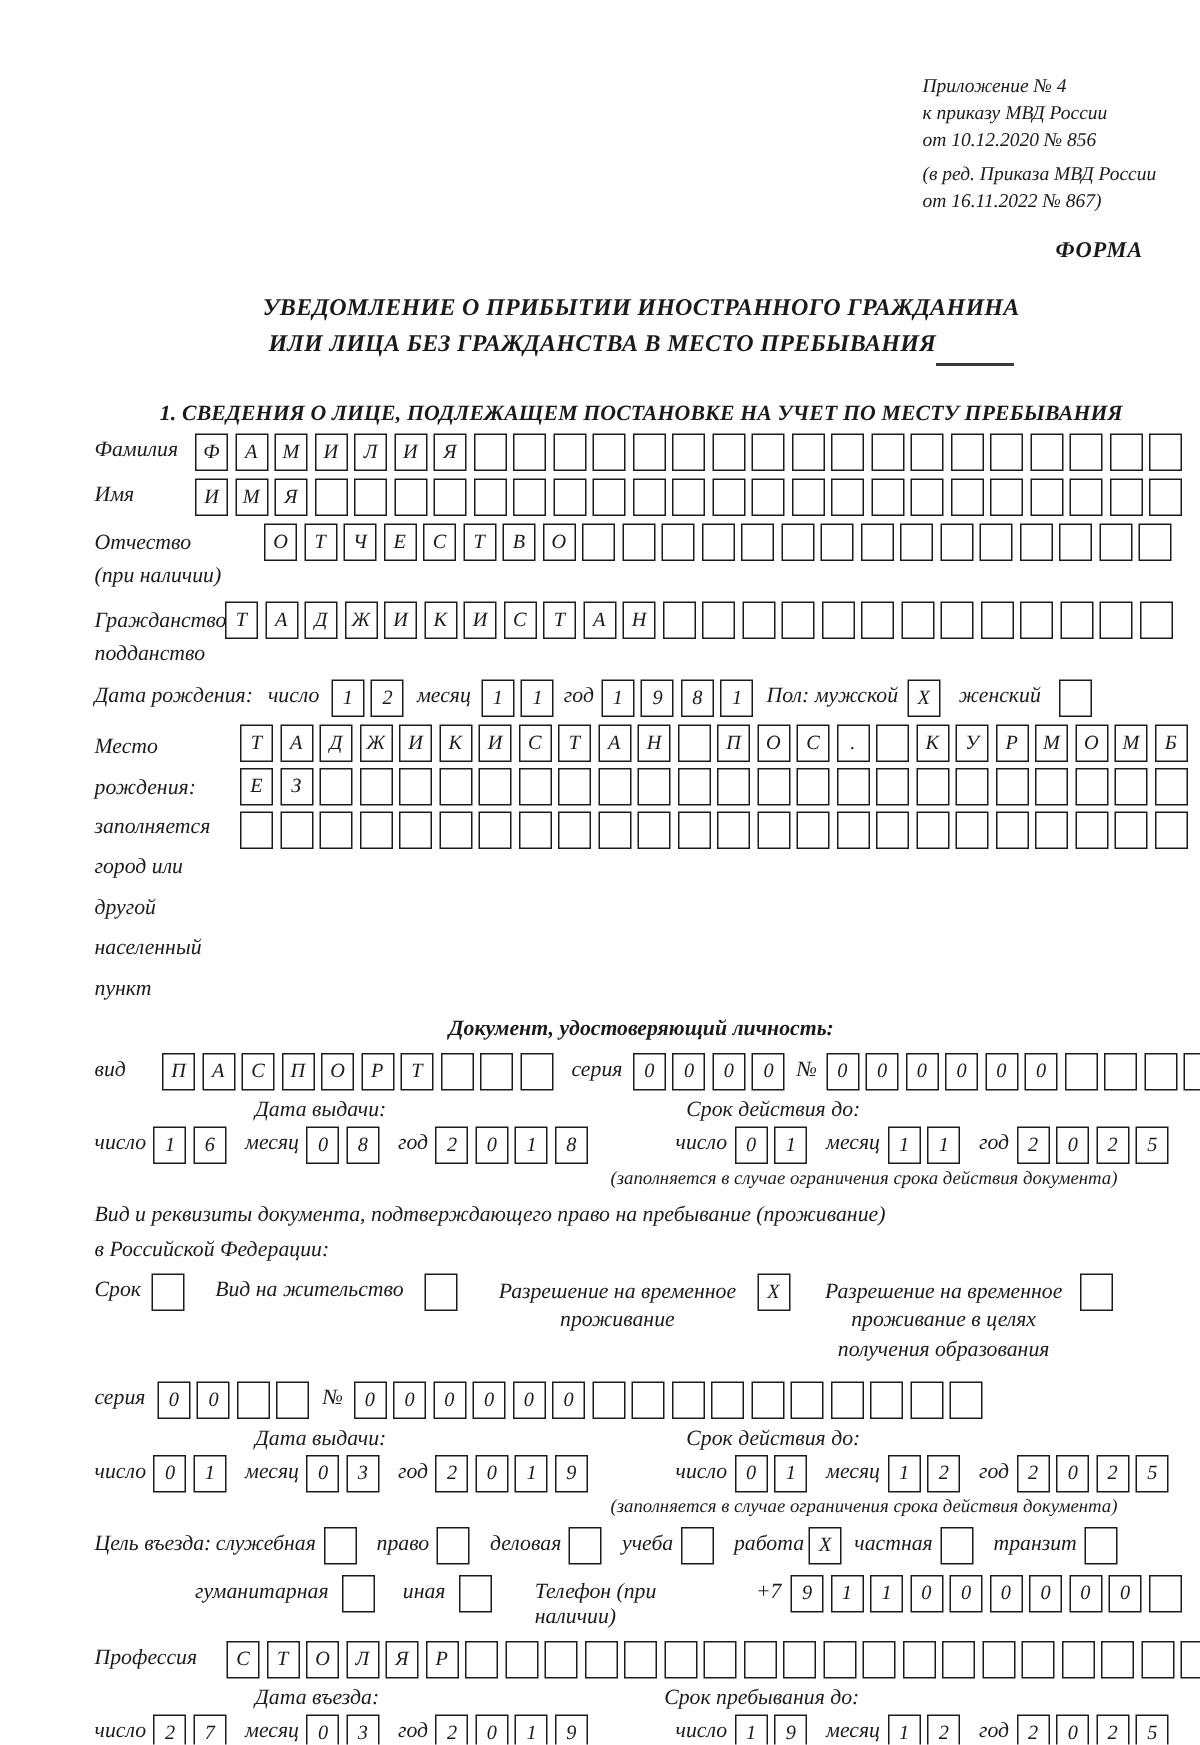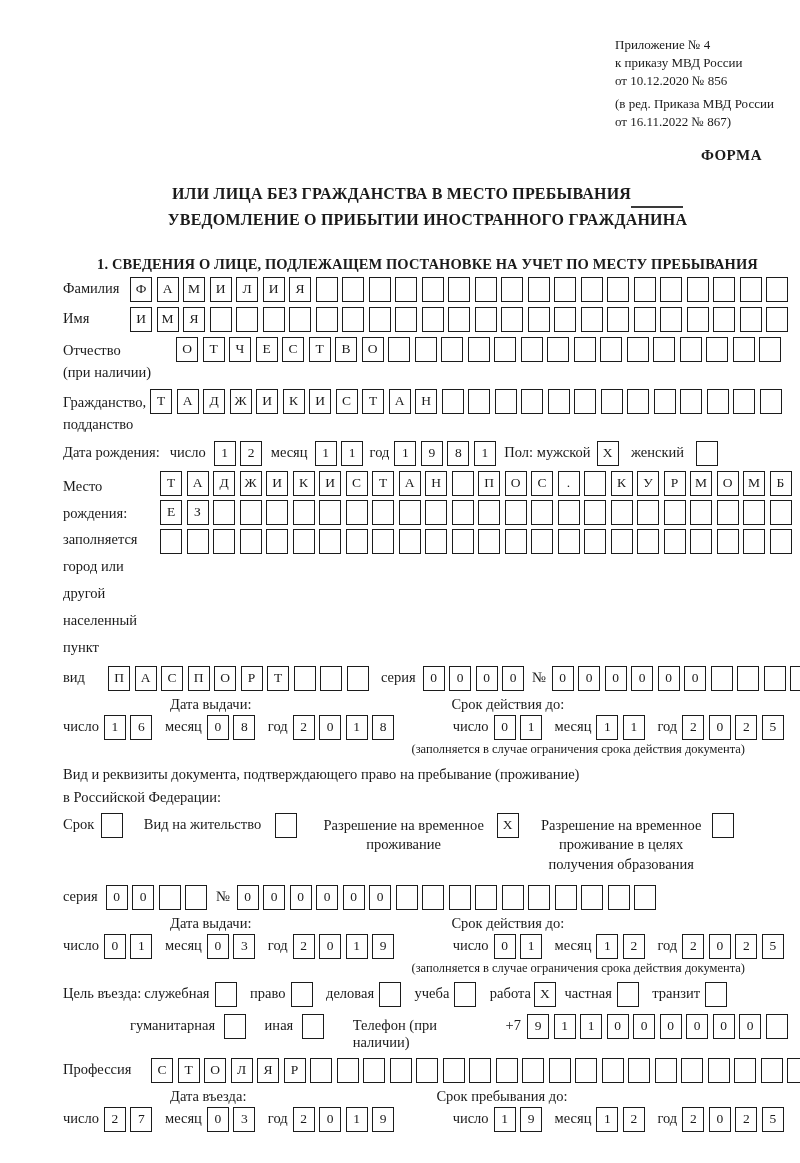--- a/index.html
+++ b/index.html
@@ -1,21 +1,21 @@
 <!DOCTYPE html>
 <html><head>
 <meta charset="utf-8">
 <style>
   html,body { margin:0; padding:0; background:#ffffff; }
   body {
     width:800px; height:1163px; overflow:hidden;
     font-family:"Liberation Serif","DejaVu Serif",serif;
     color:#1a1a1a;
   }
-  .page { box-sizing:border-box; width:800px; height:1076px; padding:36px 8px 0 63px; }
+  .page { box-sizing:border-box; width:800px; height:1076px; padding:48px 8px 0 63px;font-style:italic; }
 
   
   .appendix { margin-left:552px; font-size:13px; line-height:1.4; }
   .appendix .gap { height:4px; }
   .form-label { text-align:right; margin:16px 30px 0 0; font-weight:bold; font-size:15px; letter-spacing:.5px; }
 
   .title { text-align:center; font-weight:bold; font-size:16px; line-height:1.5; margin-top:18px; letter-spacing:.2px; }
   .blank-line { display:inline-block; width:52px; border-bottom:2.5px solid #3a3a3a; vertical-align:baseline; }
 
   .sec-heading { text-align:center; font-weight:bold; font-size:14.5px; margin-top:24px; margin-bottom:4px; letter-spacing:.1px; }
@@ -70,22 +70,22 @@
     <div>к приказу МВД России</div>
     <div>от 10.12.2020 № 856</div>
     <div class="gap"></div>
     <div>(в ред. Приказа МВД России</div>
     <div>от 16.11.2022 № 867)</div>
   </div>
 
   <div class="form-label">ФОРМА</div>
 
   <div class="title">
+    <div>УВЕДОМЛЕНИЕ О ПРИБЫТИИ ИНОСТРАННОГО ГРАЖДАНИНА</div>
     <div><span>ИЛИ ЛИЦА БЕЗ ГРАЖДАНСТВА В МЕСТО ПРЕБЫВАНИЯ</span><span class="blank-line">&nbsp;</span></div>
-    <div>УВЕДОМЛЕНИЕ О ПРИБЫТИИ ИНОСТРАННОГО ГРАЖДАНИНА</div>
   </div>
 
   <div class="sec-heading">1. СВЕДЕНИЯ О ЛИЦЕ, ПОДЛЕЖАЩЕМ ПОСТАНОВКЕ НА УЧЕТ ПО МЕСТУ ПРЕБЫВАНИЯ</div>
 
   <div class="row">
     <span class="lbl w67">Фамилия</span>
     <span class="boxgroup">
         <span class="cell">Ф</span>
         <span class="cell">А</span>
         <span class="cell">М</span>
@@ -321,20 +321,21 @@
           <span class="cell"></span>
           <span class="cell"></span>
           <span class="cell"></span>
           <span class="cell"></span>
           <span class="cell"></span>
           <span class="cell"></span>
         </span>
     </span>
   </div>
 
+  <div class="center-head">Документ, удостоверяющий личность:</div>
 
   <div class="row">
     <span class="lbl" style="width:45px">вид</span>
     <span class="boxgroup">
         <span class="cell">П</span>
         <span class="cell">А</span>
         <span class="cell">С</span>
         <span class="cell">П</span>
         <span class="cell">О</span>
         <span class="cell">Р</span>

